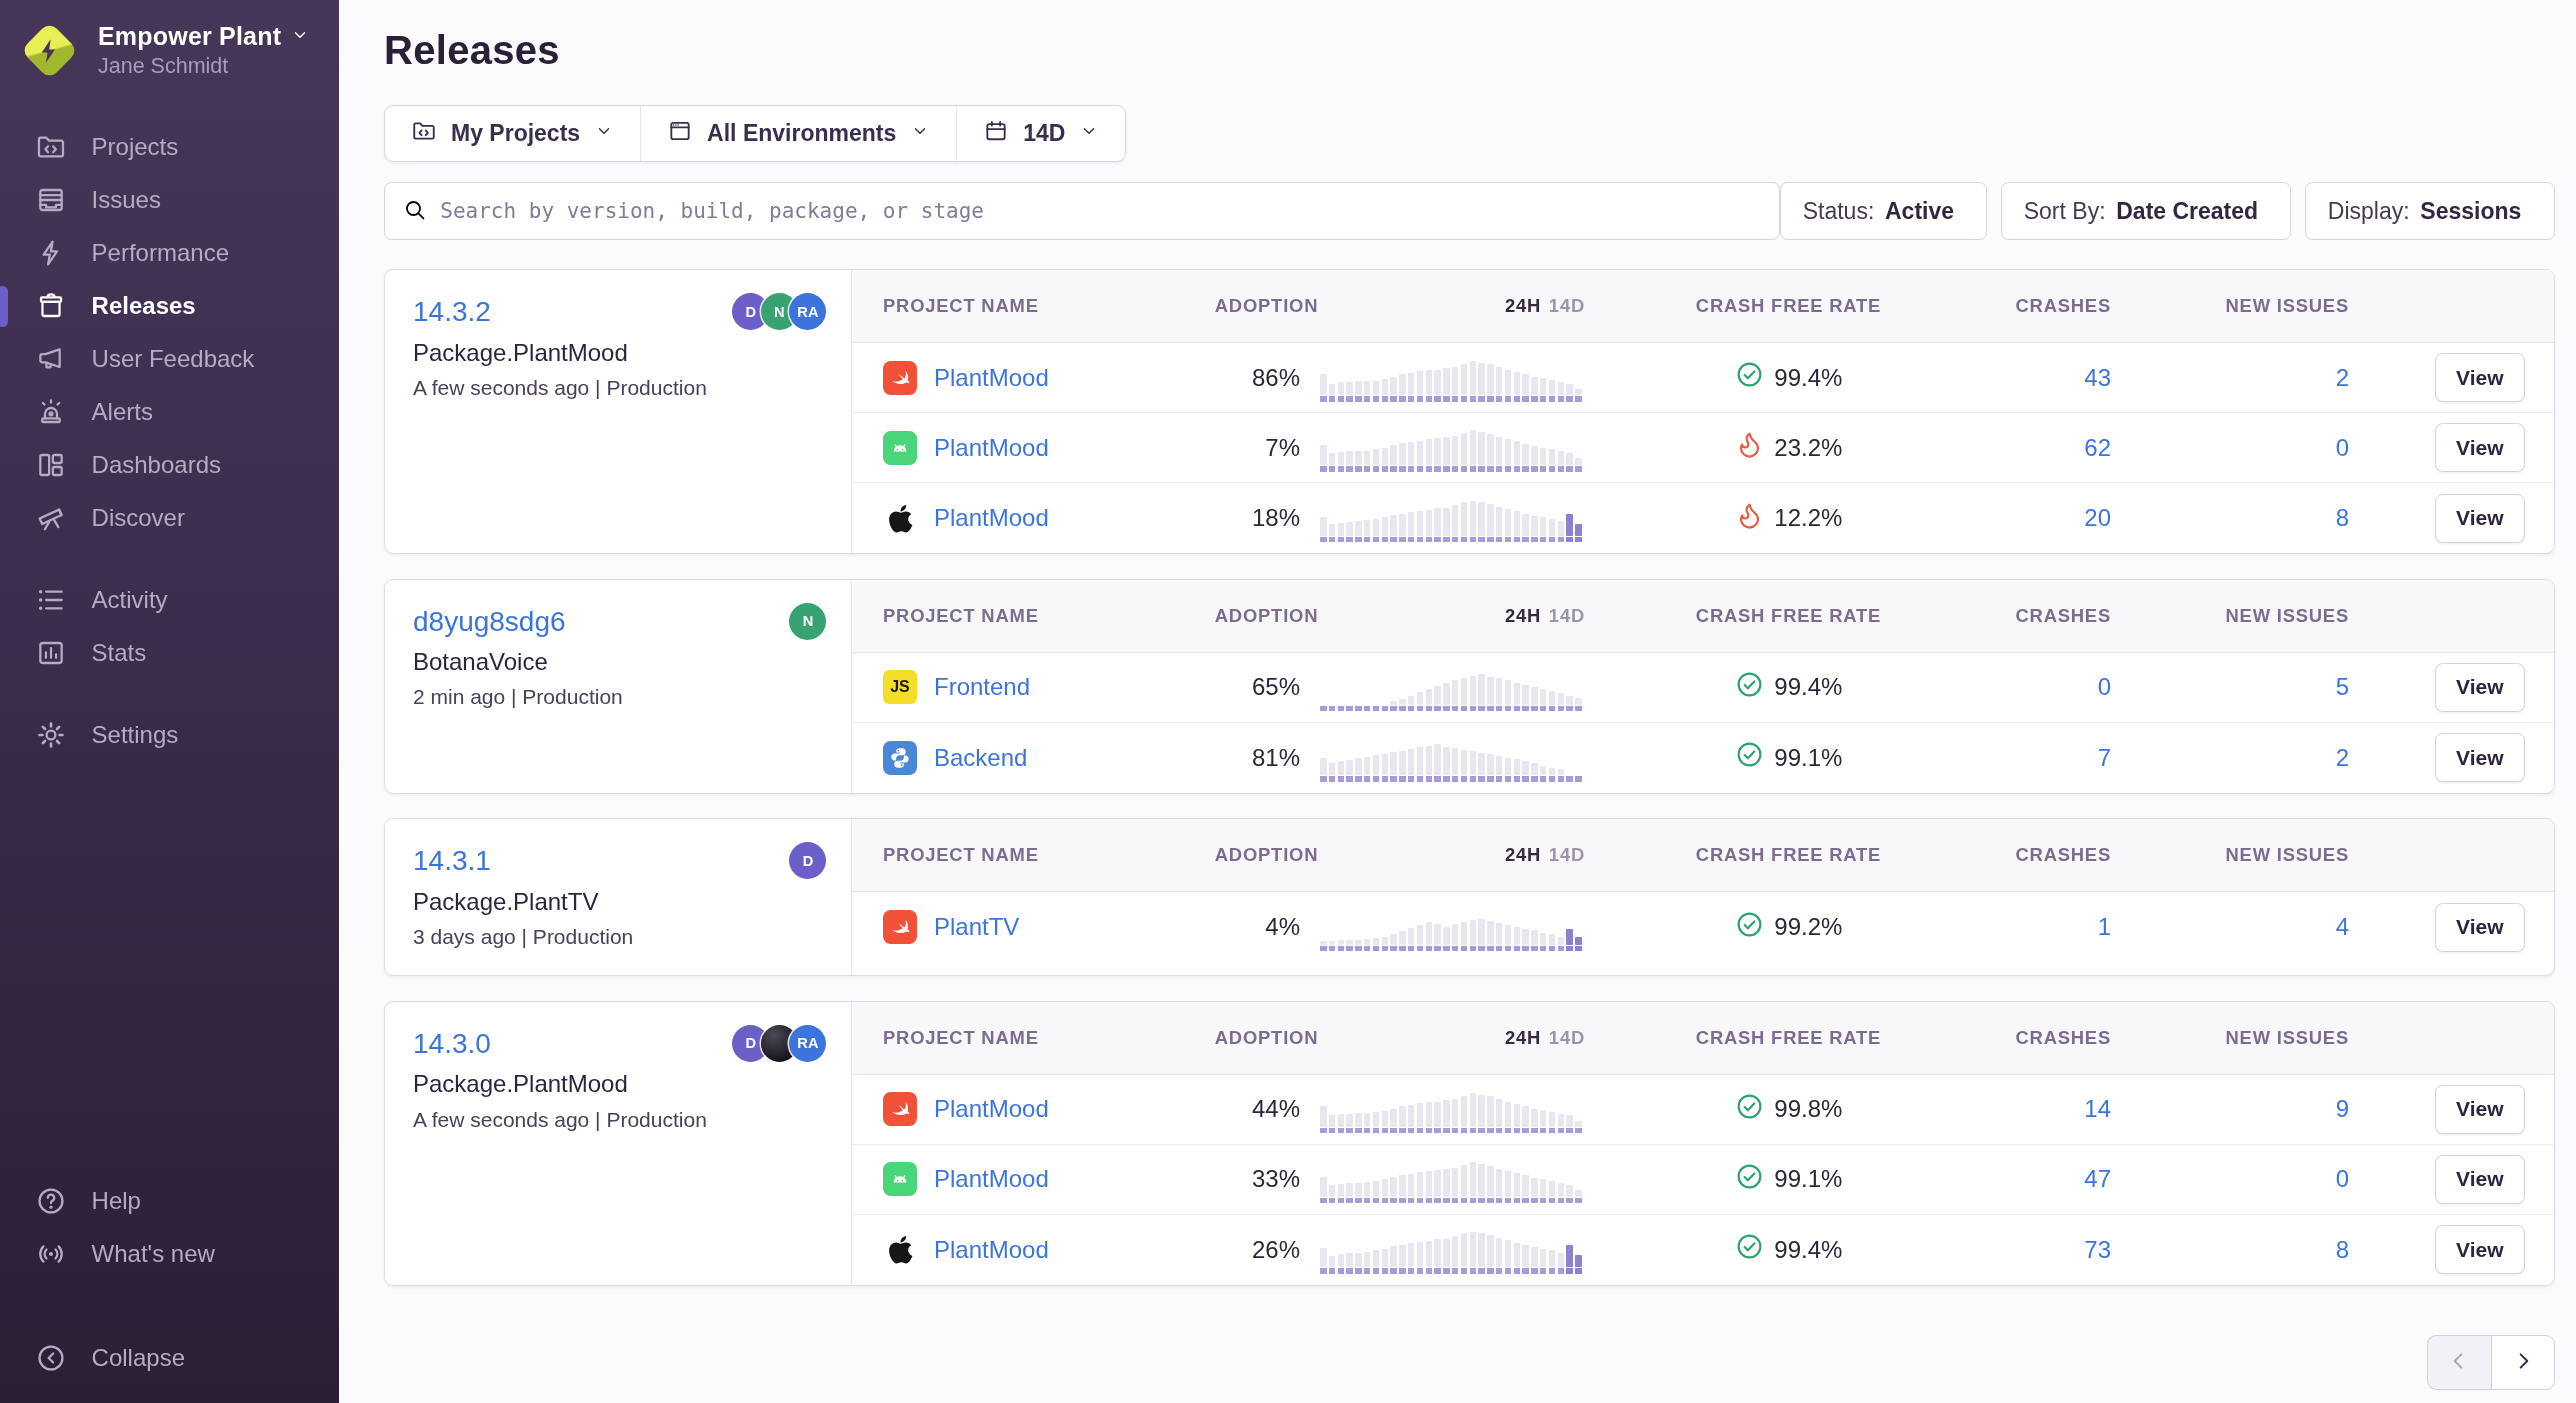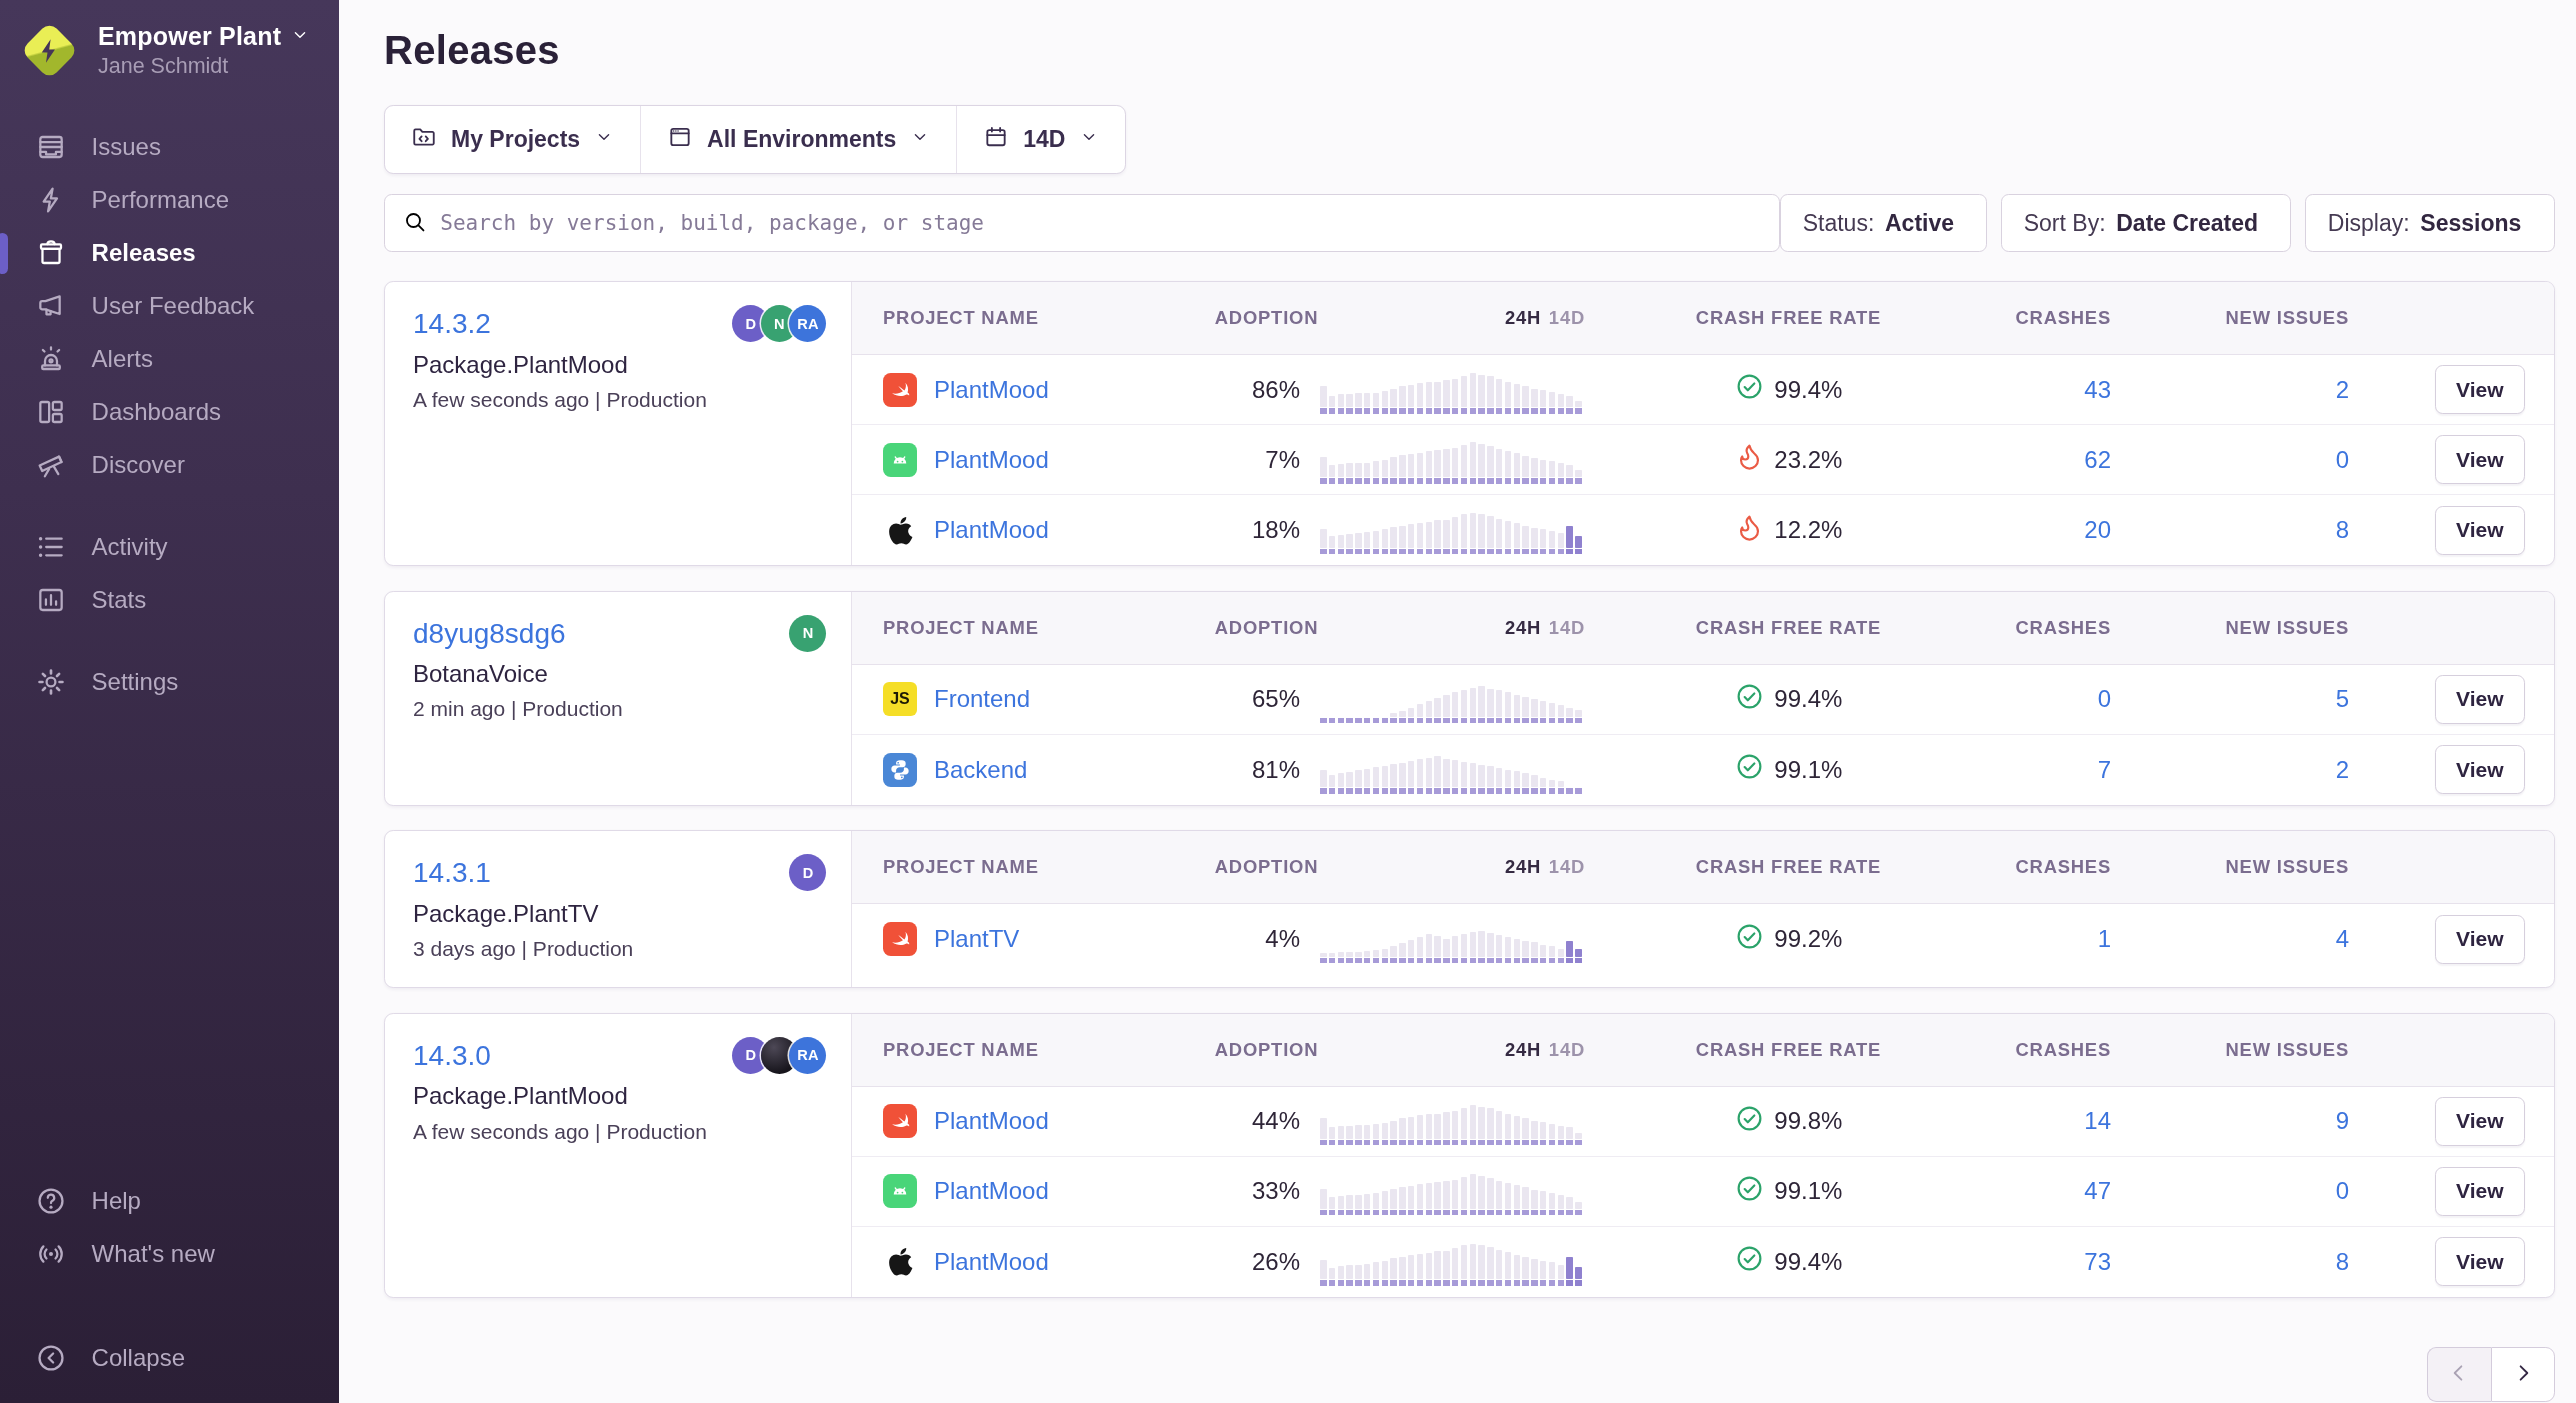--- a/index.html
+++ b/index.html
@@ -23,21 +23,21 @@
   .nitem .ic svg { width:32px; height:32px; }
   .nitem.active { color:#ffffff; font-weight:700; }
   .nitem.active::before { content:""; position:absolute; left:-3.1px; top:6.1px; width:10.7px; height:41px; border-radius:6.1px; background:#6C5FC7; }
   .sfoot { position:absolute; left:0; right:0; bottom:18.4px; }
   .sfoot .nitem { height:53px; }
   #nav-collapse { margin-top:51px; }
 
   
   .main { flex:1; padding:28px 21.5px 0 45px; background:#fbfafc; }
   h1.page-title { font-size:40px; font-weight:700; color:#2a2138; letter-spacing:0.3px; }
-  .filterbar { display:inline-flex; margin-top:32px; background:#fff; border:1.5px solid #dcd5e3; border-radius:9.2px; height:69px; align-items:stretch; box-shadow:0 1.5px 3.1px rgba(45,25,80,.05); }
+  .filterbar { display:inline-flex; margin-top:32px; background:#fff; border:1.5px solid #dcd5e3; border-radius:9.2px; height:57px; align-items:stretch; box-shadow:0 1.5px 3.1px rgba(45,25,80,.05); }
   .fseg { display:flex; align-items:center; gap:14px; padding:0 26px; font-size:23px; font-weight:700; color:#3a2e4e; border-left:1.5px solid #e7e2ec; cursor:pointer; }
   .fseg:first-child { border-left:none; }
   .fseg .ic svg { width:26px; height:26px; }
   .fseg .chev svg { width:20px; height:20px; }
 
   .search-row { display:flex; margin-top:20px; }
   .searchbox { flex:1; height:58px; background:#fff; border:1.5px solid #d9d2df; border-radius:7.7px; display:flex; align-items:center; padding:0 17px; gap:12.3px; }
   .searchbox .ic svg { width:26px; height:26px; }
   .searchbox input { flex:1; border:none; outline:none; background:transparent; font-family:"DejaVu Sans Mono",monospace; font-size:21px; color:#4a3f5c; }
   .searchbox input::placeholder { color:#857a97; }
@@ -112,20 +112,30 @@
         <div class="orgname">
           <span>Empower Plant</span>
           <span class="ic"><svg viewBox="0 0 24 24" fill="none" stroke="currentColor" stroke-width="1.7" stroke-linecap="round" stroke-linejoin="round">
                 <path d="m6.5 9.3 5.5 5.4 5.5-5.4"></path>
               </svg></span>
         </div>
         <div class="orguser">Jane Schmidt</div>
       </div>
     </div>
     <nav id="nav-main">
+        <div class="nitem">
+          <span class="ic">
+            <svg viewBox="0 0 24 24" fill="none" stroke="currentColor" stroke-width="1.7" stroke-linecap="round" stroke-linejoin="round">
+              <path d="M3 6.2A1.2 1.2 0 0 1 4.2 5h4.3l2 2.3h9.3A1.2 1.2 0 0 1 21 8.5v9.3a1.2 1.2 0 0 1-1.2 1.2H4.2A1.2 1.2 0 0 1 3 17.8Z"></path>
+              <path d="m9.8 11.5-2 2.2 2 2.2"></path>
+              <path d="m13.6 11.5 2 2.2-2 2.2"></path>
+            </svg>
+          </span>
+          <span class="nlabel">Projects</span>
+        </div>
         <div class="nitem">
           <span class="ic">
             <svg viewBox="0 0 24 24" fill="none" stroke="currentColor" stroke-width="1.7" stroke-linecap="round" stroke-linejoin="round">
               <rect x="4" y="4.5" width="16" height="15" rx="1.6"></rect>
               <path d="M4 8.3h16M4 12h16"></path>
               <path d="M4 15.7h4.3v1.9h7.4v-1.9H20"></path>
             </svg>
           </span>
           <span class="nlabel">Issues</span>
         </div>

